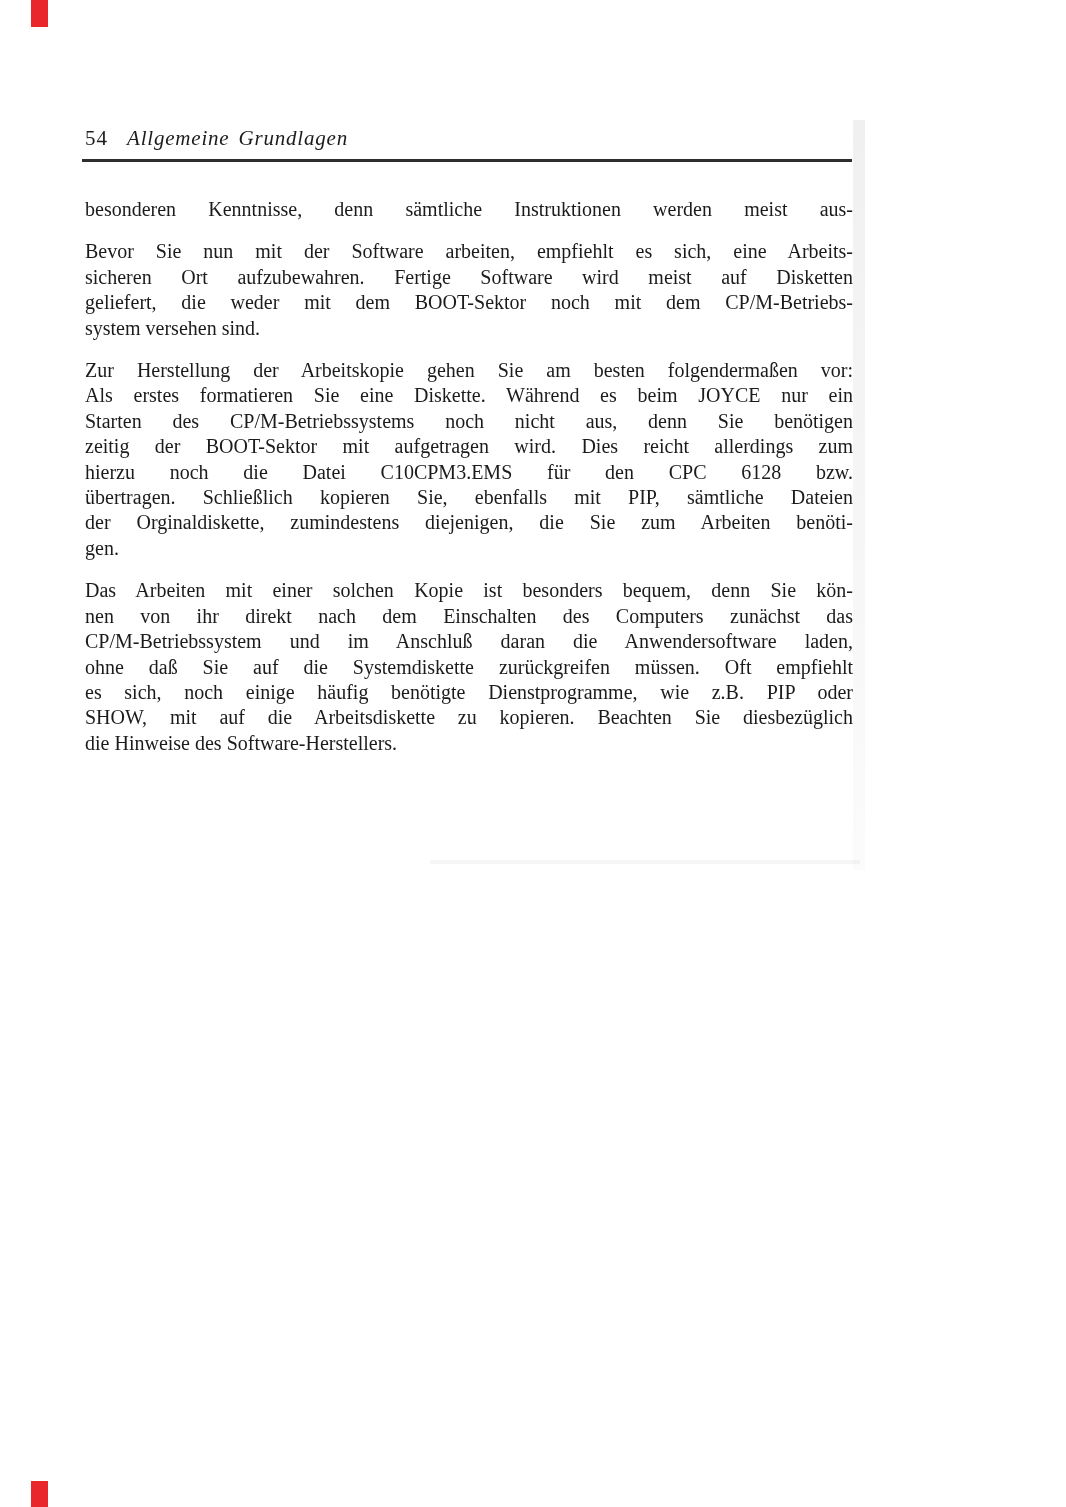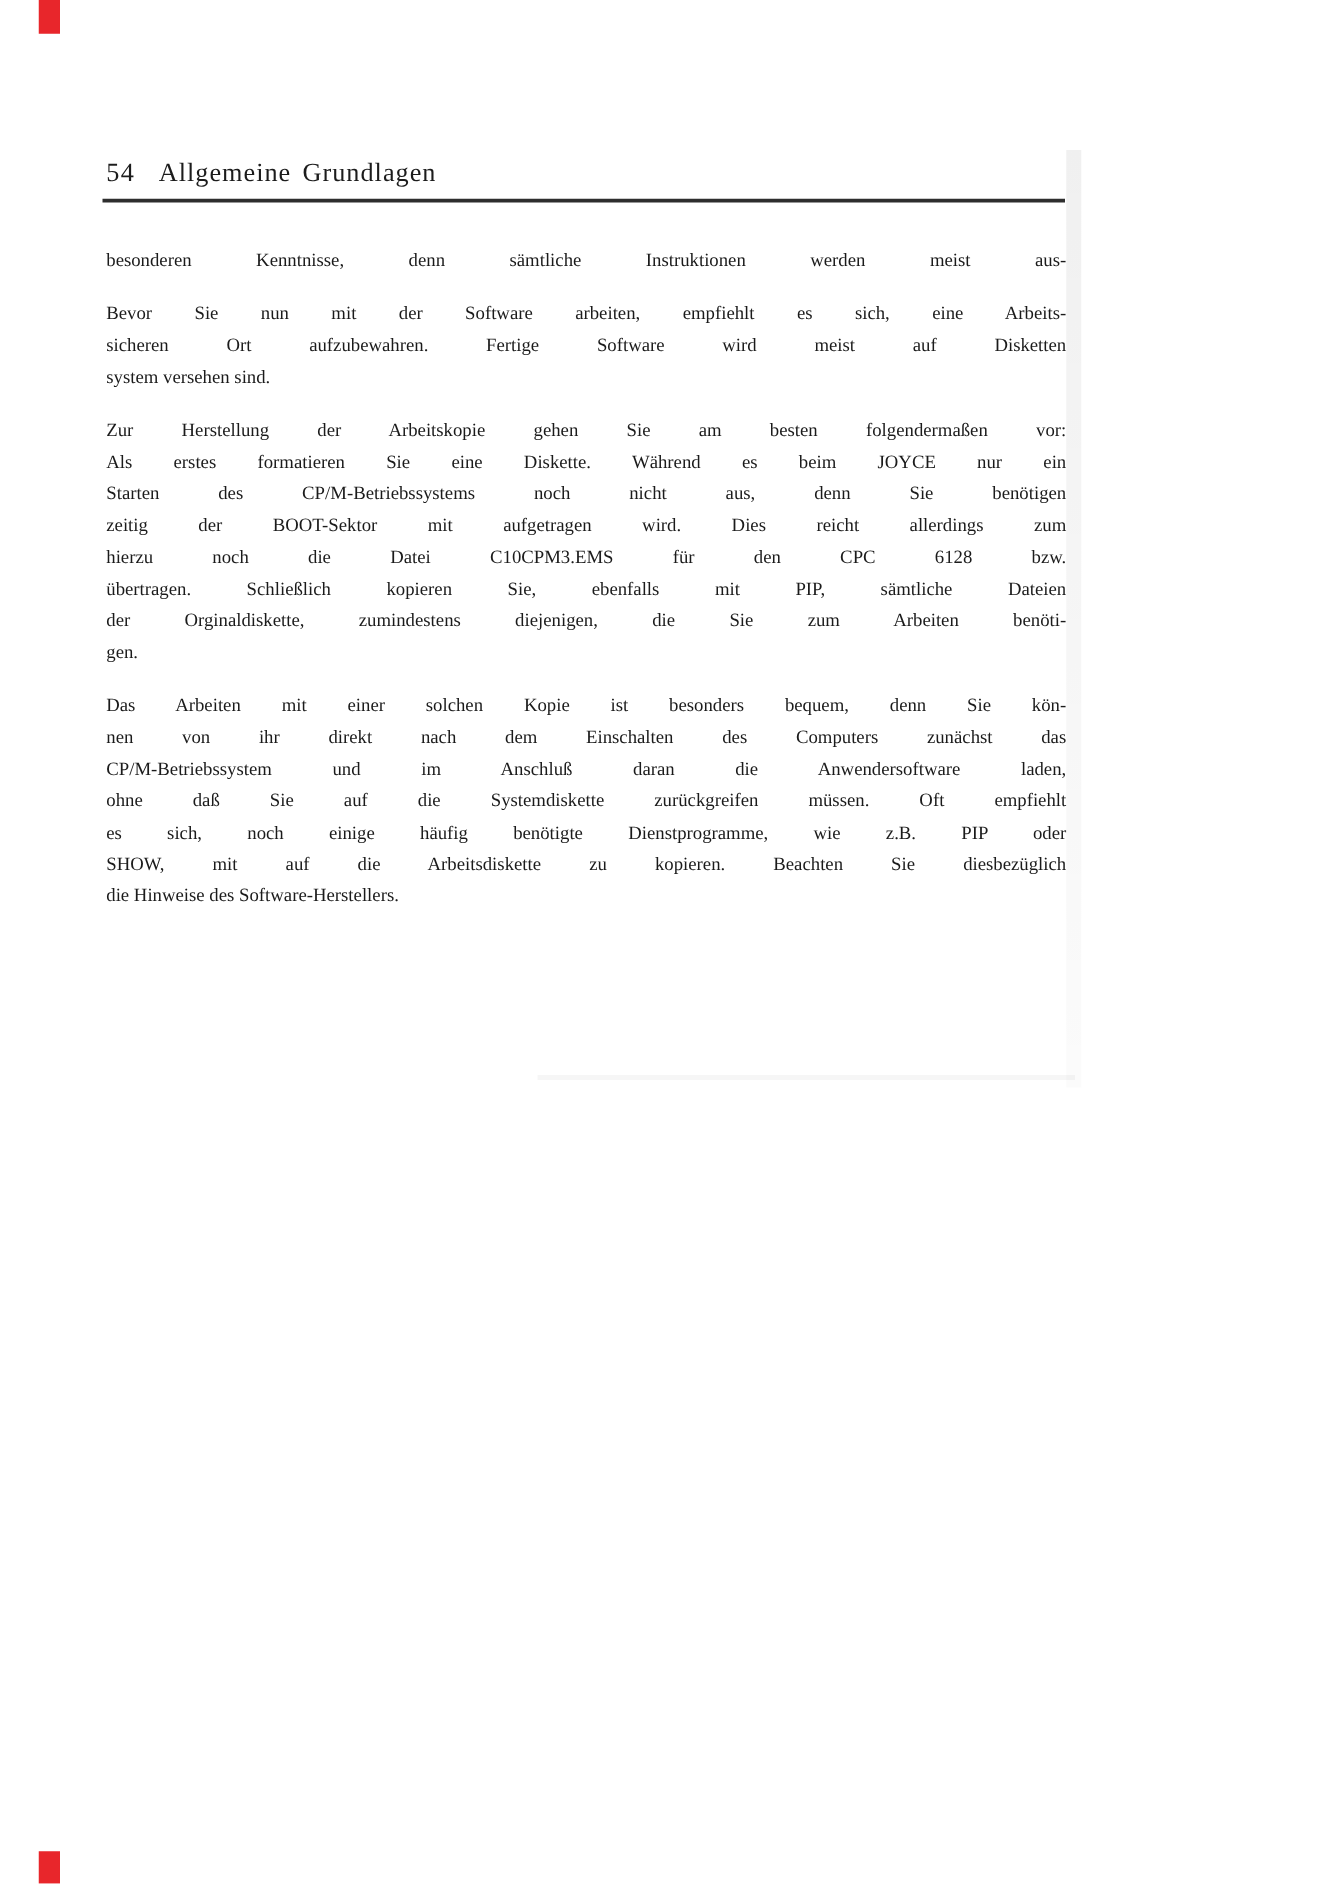--- a/index.html
+++ b/index.html
@@ -31,20 +31,21 @@
     font-size: 21px;
     color: #1c1c1c;
     white-space: nowrap;
   }
   .header .pagenum {
     font-style: normal;
     letter-spacing: 1px;
     margin-right: 19px;
   }
   .header .title {
+    font-style: italic;
     letter-spacing: 0.8px;
     word-spacing: 3px;
   }
   .rule {
     position: absolute;
     left: 82px;
     top: 159px;
     width: 770px;
     height: 2.5px;
     background: #2e2e2e;
@@ -65,21 +66,21 @@
     width: 430px;
     height: 4px;
     background: rgba(0,0,0,0.035);
   }
 
   .body {
     position: absolute;
     left: 85px;
     top: 197px;
     width: 768px;
-    font-size: 15px;
+    font-size: 20px;
     line-height: 25.4px;
     color: #1b1b1b;
   }
   .paragraph { margin-bottom: 17px; }
   .line {
     text-align: justify;
     text-align-last: justify;
     white-space: normal;
   }
   .line.last { text-align-last: left; }
@@ -101,20 +102,21 @@
   <div class="scan-shadow-right"></div>
   <div class="scan-smudge"></div>
 
   <div class="body">
       <div class="paragraph">
         <div class="line">besonderen Kenntnisse, denn sämtliche Instruktionen werden meist aus-</div>
       </div>
       <div class="paragraph">
         <div class="line">Bevor Sie nun mit der Software arbeiten, empfiehlt es sich, eine Arbeits-</div>
         <div class="line">sicheren Ort aufzubewahren. Fertige Software wird meist auf Disketten</div>
+        <div class="line">geliefert, die weder mit dem BOOT-Sektor noch mit dem CP/M-Betriebs-</div>
         <div class="line last">system versehen sind.</div>
       </div>
       <div class="paragraph">
         <div class="line">Zur Herstellung der Arbeitskopie gehen Sie am besten folgendermaßen vor:</div>
         <div class="line">Als erstes formatieren Sie eine Diskette. Während es beim JOYCE nur ein</div>
         <div class="line">Starten des CP/M-Betriebssystems noch nicht aus, denn Sie benötigen</div>
         <div class="line">zeitig der BOOT-Sektor mit aufgetragen wird. Dies reicht allerdings zum</div>
         <div class="line">hierzu noch die Datei C10CPM3.EMS für den CPC 6128 bzw.</div>
         <div class="line">übertragen. Schließlich kopieren Sie, ebenfalls mit PIP, sämtliche Dateien</div>
         <div class="line">der Orginaldiskette, zumindestens diejenigen, die Sie zum Arbeiten benöti-</div>

